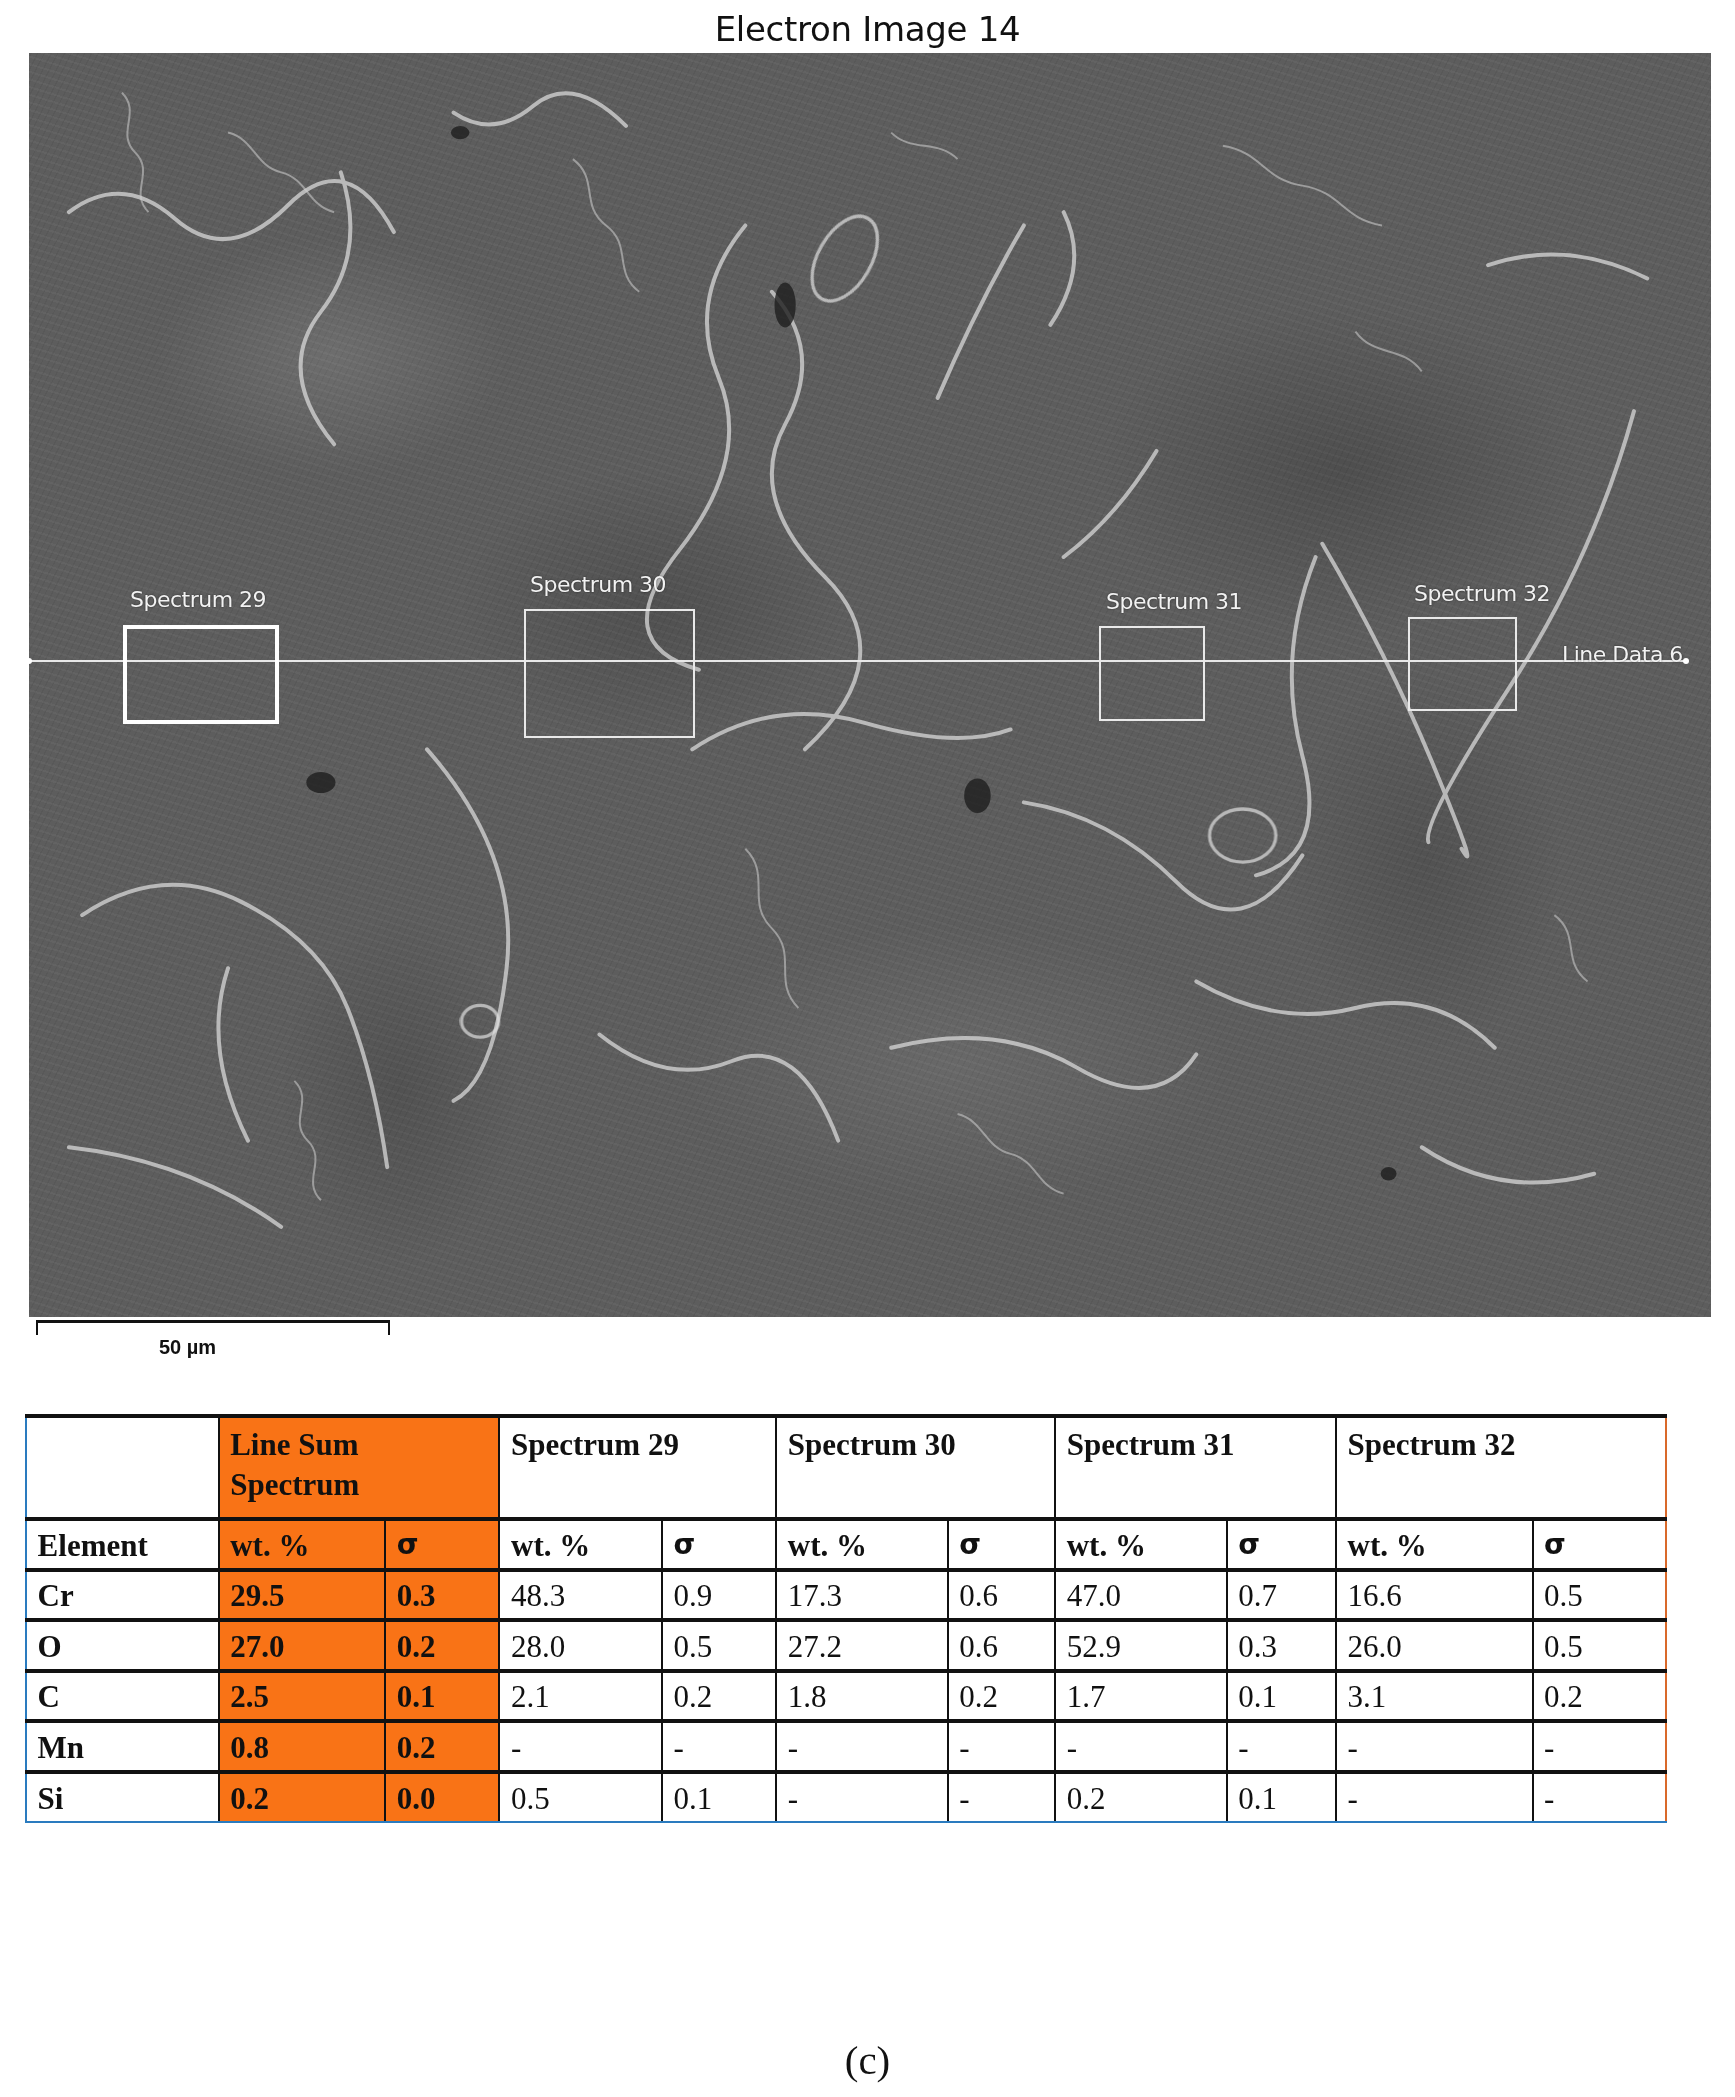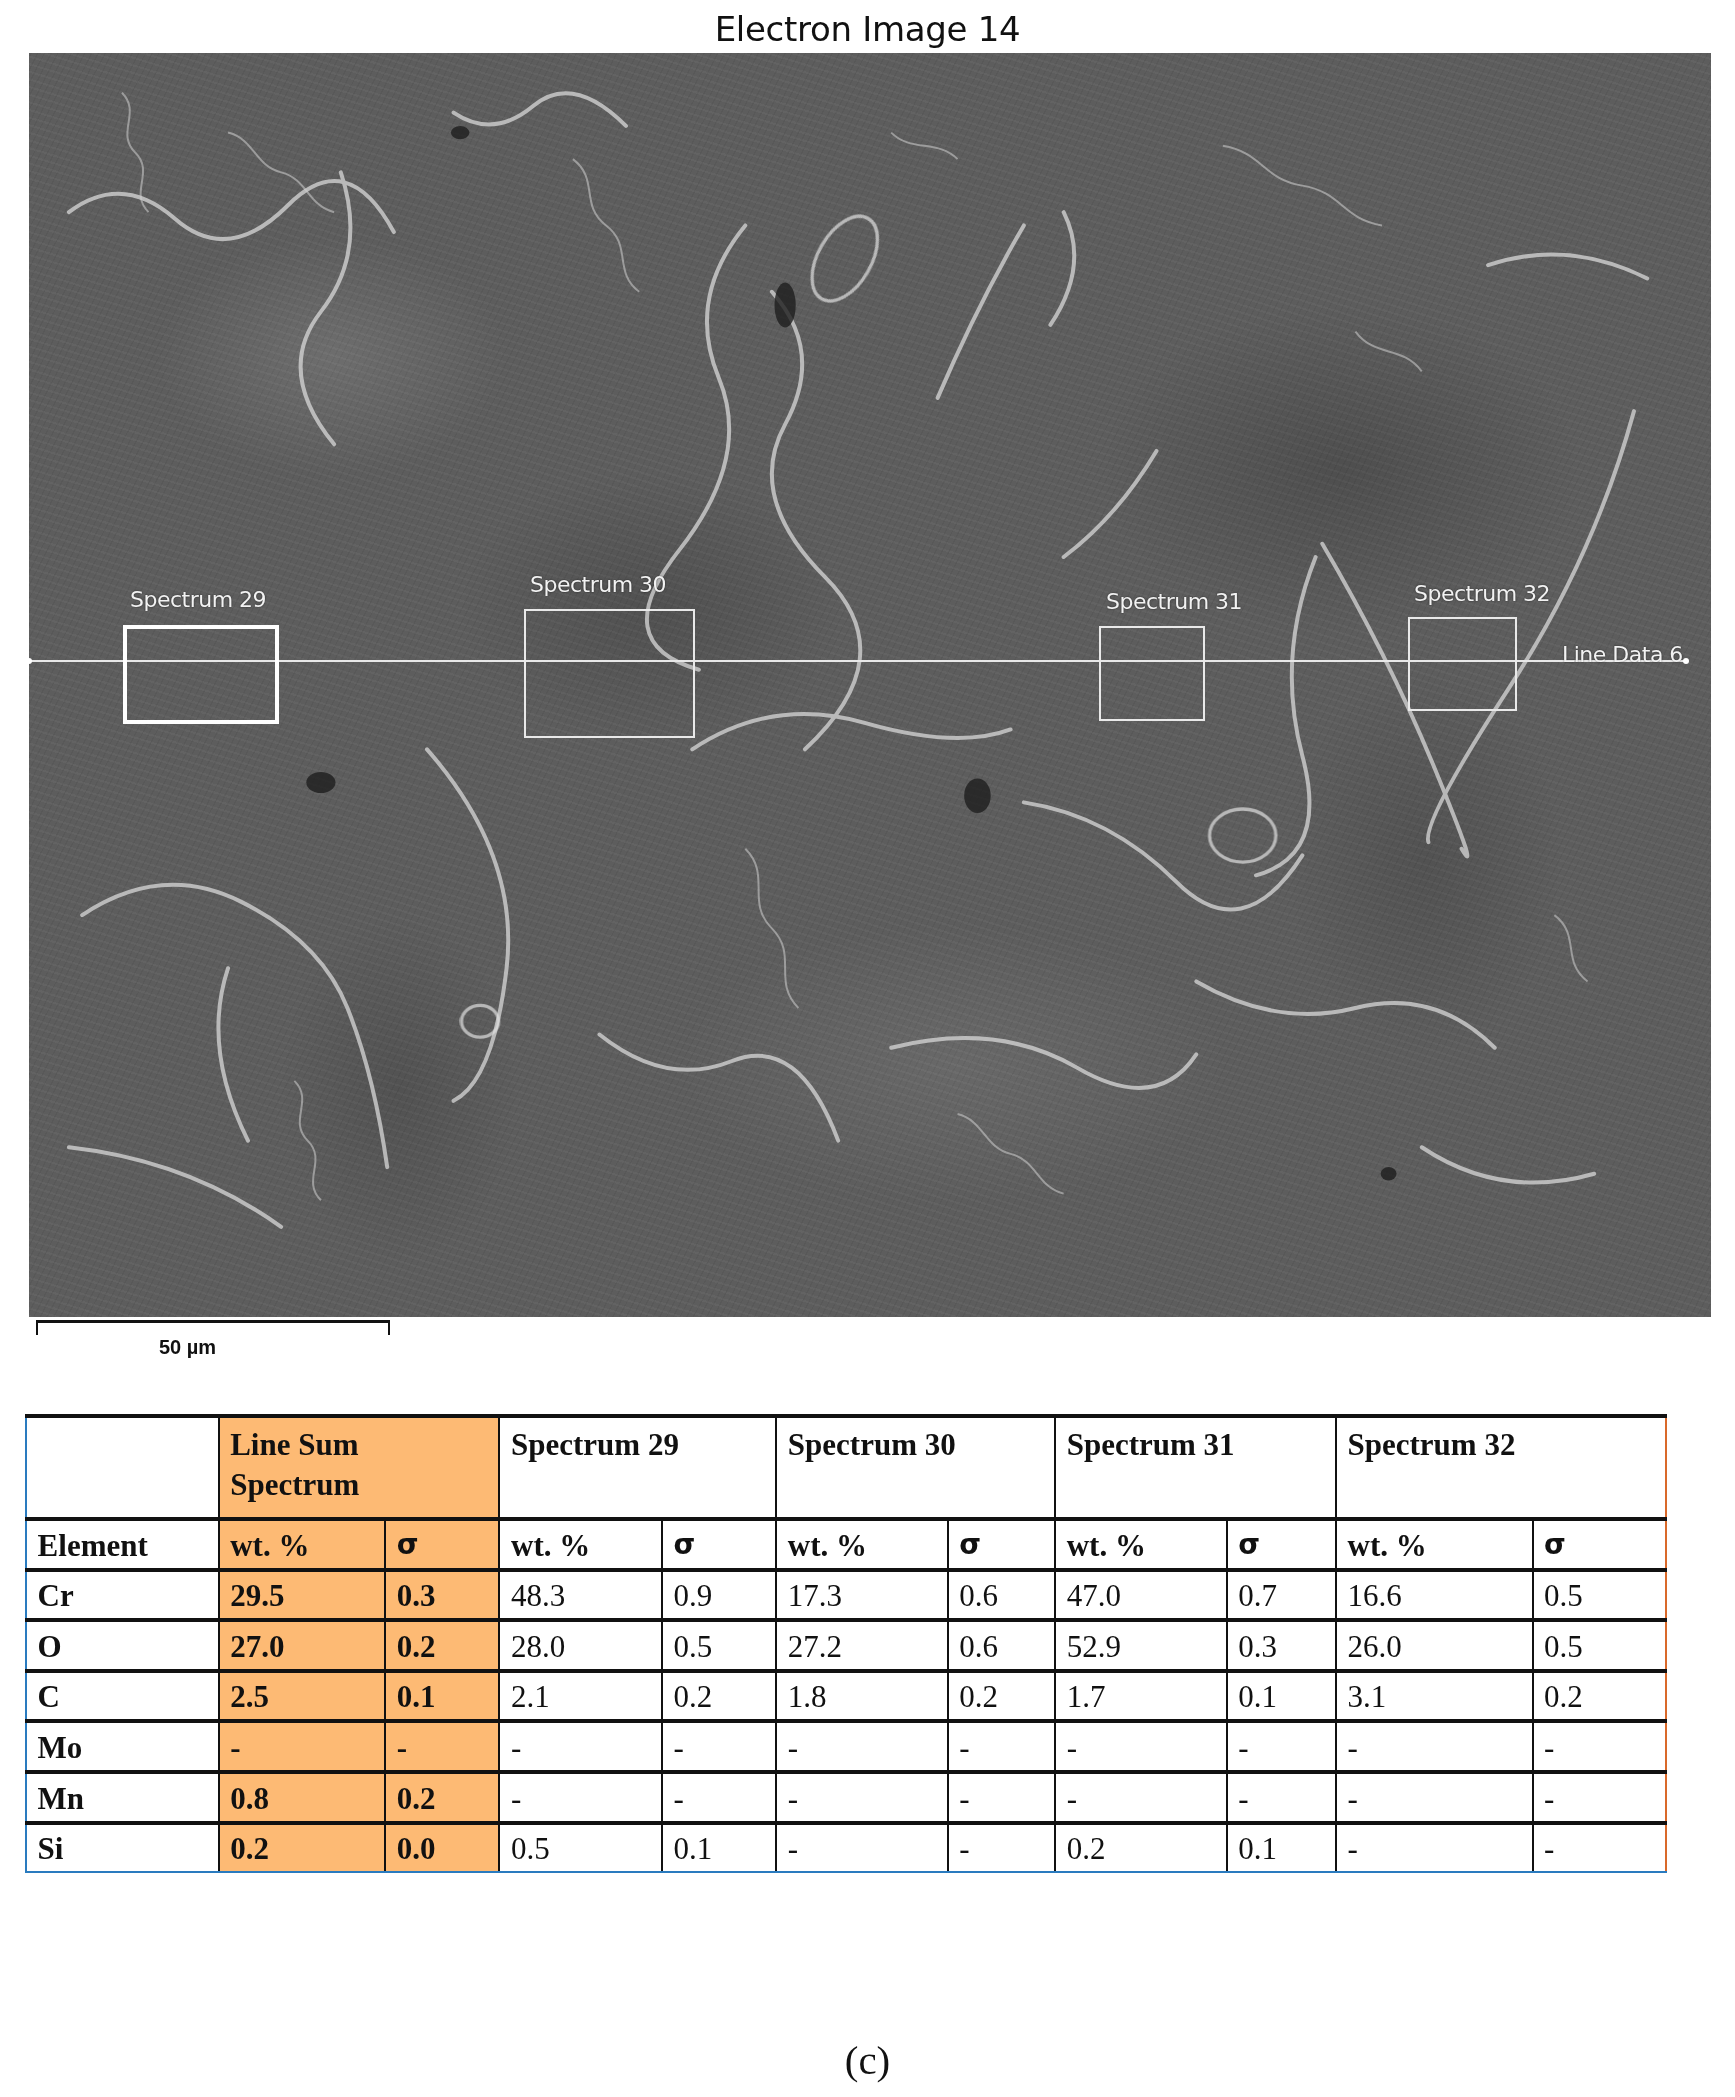--- a/index.html
+++ b/index.html
@@ -51,21 +51,21 @@
   }
   table.eds td {
     border-top: 4px solid #111; border-bottom: 4px solid #111; border-left: 2px solid #111; border-right: 2px solid #111;
     padding: 6.6px 10.6px 4px 10.6px; text-align: left; vertical-align: top; height: 42px; box-sizing: border-box;
   }
   table.eds tr.head1 td { height: 103px; line-height: 1.3; }
   table.eds td.grp-start { border-left: 2.7px solid #d9692a; }
   table.eds td.last { border-right: 2.7px solid #d9692a; }
   table.eds td.first { border-left: 2.7px solid #2a7bbf; }
   table.eds tr:last-child td { border-bottom: 2.7px solid #2a7bbf; }
-  table.eds td.hl { background: #fdba74; }
+  table.eds td.hl { background: #f97316; }
   table.eds td.bold { font-weight: bold; }
   table.eds td.sigma { font-family: "DejaVu Sans", sans-serif; font-weight: bold; font-size: 28px; }
 
   .caption {
     position: absolute; left: 0; top: 2036px; width: 1735px; text-align: center;
     font-family: "Liberation Serif", serif; font-size: 41px; color: #111;
   }
 </style>
 </head>
 <body>
@@ -216,33 +216,20 @@
         <td class="grp-start">2.1</td>
         <td class="">0.2</td>
         <td class="grp-start">1.8</td>
         <td class="">0.2</td>
         <td class="grp-start">1.7</td>
         <td class="">0.1</td>
         <td class="grp-start">3.1</td>
         <td class="last">0.2</td>
       </tr>
       <tr>
-        <td class="first bold">Mo</td>
-        <td class="grp-start hl bold">-</td>
-        <td class="hl bold">-</td>
-        <td class="grp-start">-</td>
-        <td class="">-</td>
-        <td class="grp-start">-</td>
-        <td class="">-</td>
-        <td class="grp-start">-</td>
-        <td class="">-</td>
-        <td class="grp-start">-</td>
-        <td class="last">-</td>
-      </tr>
-      <tr>
         <td class="first bold">Mn</td>
         <td class="grp-start hl bold">0.8</td>
         <td class="hl bold">0.2</td>
         <td class="grp-start">-</td>
         <td class="">-</td>
         <td class="grp-start">-</td>
         <td class="">-</td>
         <td class="grp-start">-</td>
         <td class="">-</td>
         <td class="grp-start">-</td>

